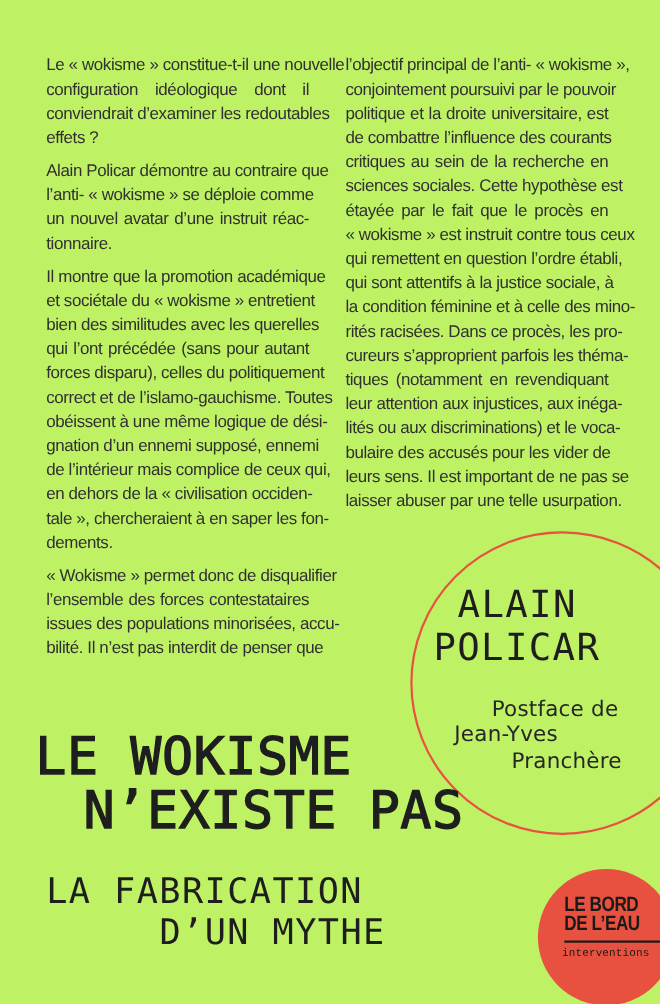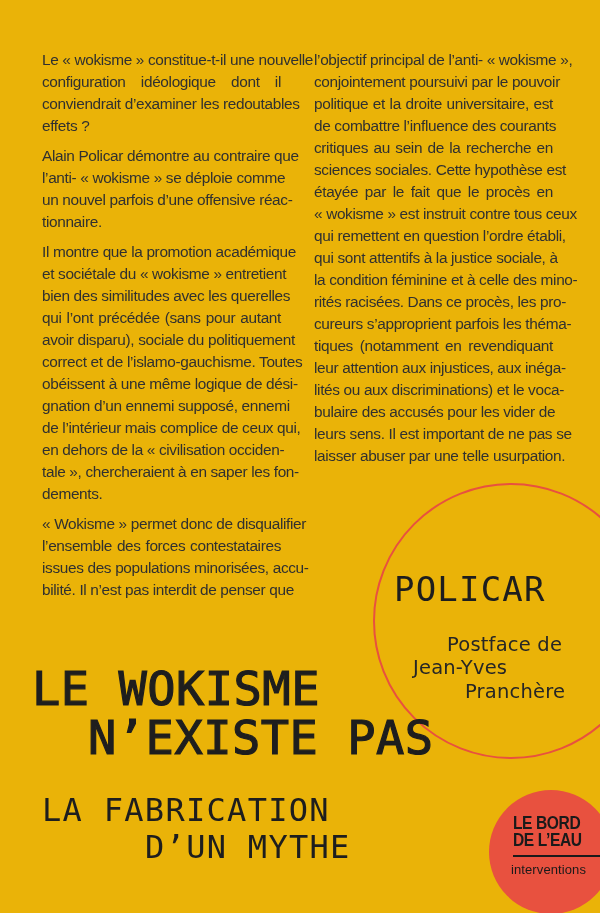--- a/index.html
+++ b/index.html
@@ -12,21 +12,21 @@
     height: 913px;
     position: relative;
     overflow: hidden;
     font-family: "Liberation Sans", "DejaVu Sans", sans-serif;
     color: #2b2b2b;
   }
   .cover {
     position: absolute;
     left: 0; top: 0;
     width: 600px; height: 913px;
-    background: #eab308;
+    background: #bef264;
     overflow: hidden;
   }
   
   .column {
     position: absolute;
     top: 49px;
     width: 239px;
   }
   .column.left { left: 42px; }
   .column.right { left: 314px; }
@@ -122,51 +122,51 @@
     left: 24px;
     top: 65px;
     width: 110px;
     height: 2px;
     background: #1a1a1a;
   }
   .pub-series {
     position: absolute;
     left: 22px;
     top: 72px;
-    font-family: Liberation Sans, sans-serif;
-    font-size: 13px;
+    font-family: Liberation Mono, monospace;
+    font-size: 10px;
     color: #1a1a1a;
     white-space: nowrap;
     letter-spacing: 0.1px;
   }
 </style>
 </head>
 <body>
 
 <div class="cover">
 
   <div class="column left">
     <p class="para">
       <span class="line">Le « wokisme » constitue-t-il une nouvelle</span>
       <span class="line">configuration idéologique dont il</span>
       <span class="line">conviendrait d’examiner les redoutables</span>
       <span class="line last">effets ?</span>
     </p>
     <p class="para">
       <span class="line">Alain Policar démontre au contraire que</span>
       <span class="line">l’anti- « wokisme » se déploie comme</span>
-      <span class="line">un nouvel parfois d’une offensive réac-</span>
+      <span class="line">un nouvel avatar d’une instruit réac-</span>
       <span class="line last">tionnaire.</span>
     </p>
     <p class="para">
       <span class="line">Il montre que la promotion académique</span>
       <span class="line">et sociétale du « wokisme » entretient</span>
       <span class="line">bien des similitudes avec les querelles</span>
       <span class="line">qui l’ont précédée (sans pour autant</span>
-      <span class="line">avoir disparu), sociale du politiquement</span>
+      <span class="line">forces disparu), celles du politiquement</span>
       <span class="line">correct et de l’islamo-gauchisme. Toutes</span>
       <span class="line">obéissent à une même logique de dési-</span>
       <span class="line">gnation d’un ennemi supposé, ennemi</span>
       <span class="line">de l’intérieur mais complice de ceux qui,</span>
       <span class="line">en dehors de la « civilisation occiden-</span>
       <span class="line">tale », chercheraient à en saper les fon-</span>
       <span class="line last">dements.</span>
     </p>
     <p class="para">
       <span class="line">« Wokisme » permet donc de disqualifier</span>
@@ -195,28 +195,29 @@
       <span class="line">leur attention aux injustices, aux inéga-</span>
       <span class="line">lités ou aux discriminations) et le voca-</span>
       <span class="line">bulaire des accusés pour les vider de</span>
       <span class="line">leurs sens. Il est important de ne pas se</span>
       <span class="line">laisser abuser par une telle usurpation.</span>
     </p>
   </div>
 
   <div class="author-ring"></div>
 
+  <div class="mono author-line" style="left:416px; top:533px;">ALAIN</div>
   <div class="mono author-line" style="left:394px; top:572px;">POLICAR</div>
 
   <div class="postface-line" style="left:447px; top:634px;">Postface de</div>
   <div class="postface-line" style="left:413px; top:657px;">Jean-Yves</div>
   <div class="postface-line" style="left:429px; top:681px;margin-left:36px;">Pranchère</div>
 
   <div class="mono title-line" style="left:32px; top:665px;">LE WOKISME</div>
-  <div class="mono title-line" style="left:88px; top:714px;">N’EXISTE PAS</div>
+  <div class="mono title-line" style="left:76px; top:714px;">N’EXISTE PAS</div>
 
   <div class="mono subtitle-line" style="left:42px; top:792px;">LA FABRICATION</div>
   <div class="mono subtitle-line" style="left:145px; top:829px;">D’UN MYTHE</div>
 
   <div class="publisher-logo">
     <div class="pub-name" style="top:24px;">LE BORD</div>
     <div class="pub-name" style="top:41px;">DE L’EAU</div>
     <div class="pub-rule"></div>
     <div class="pub-series">interventions</div>
   </div>

